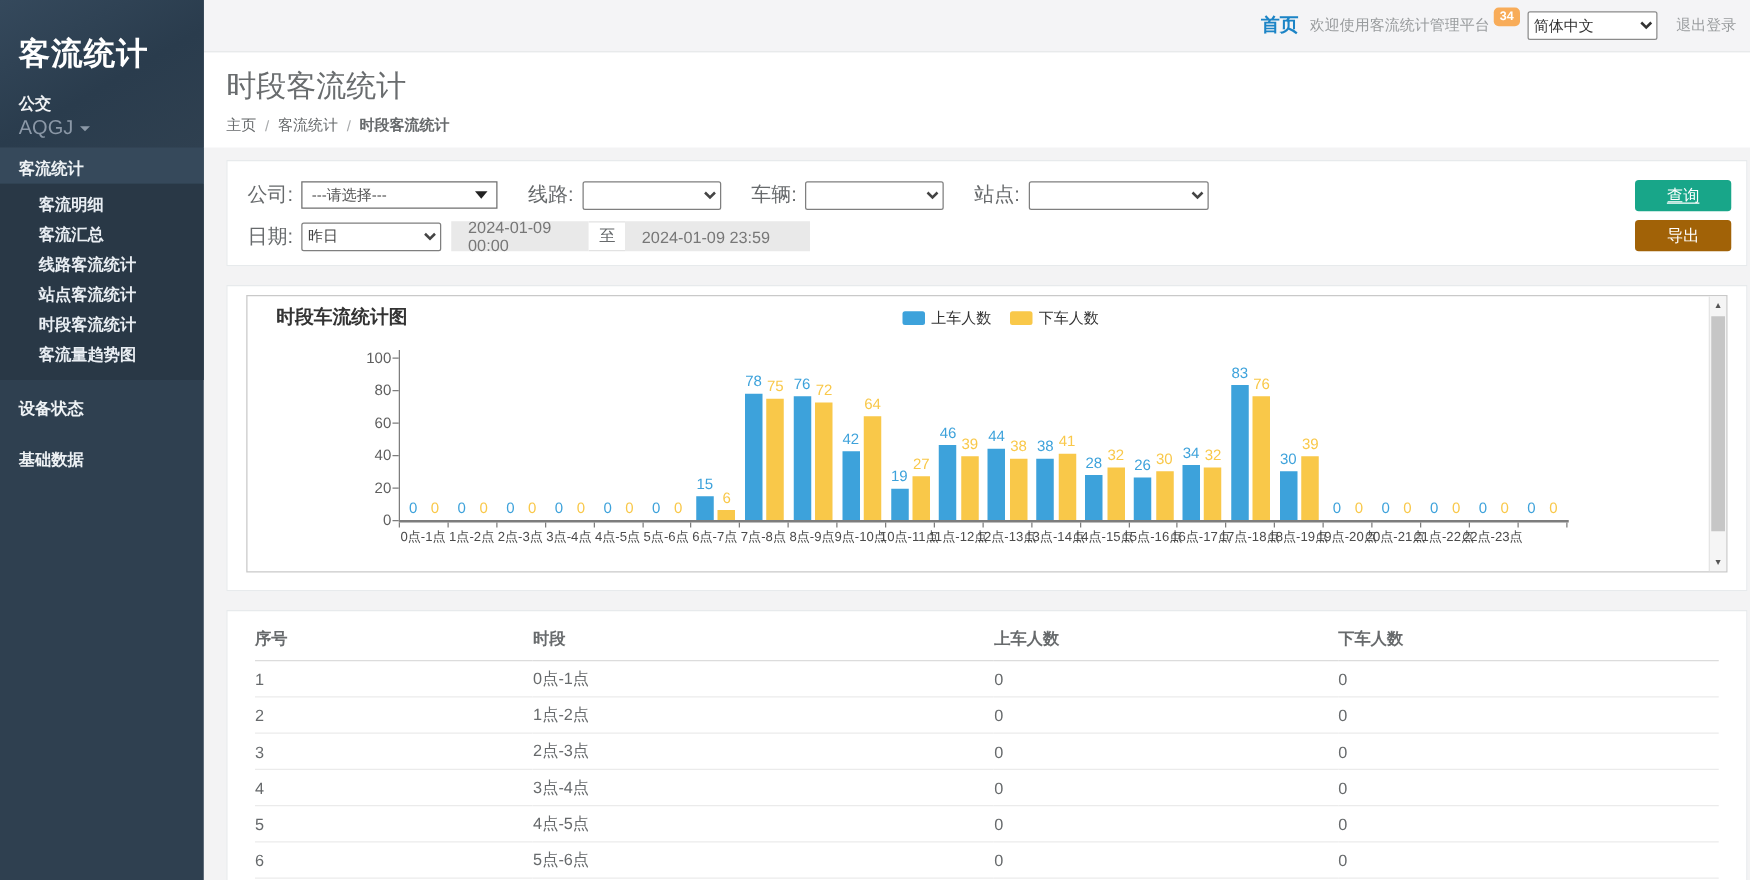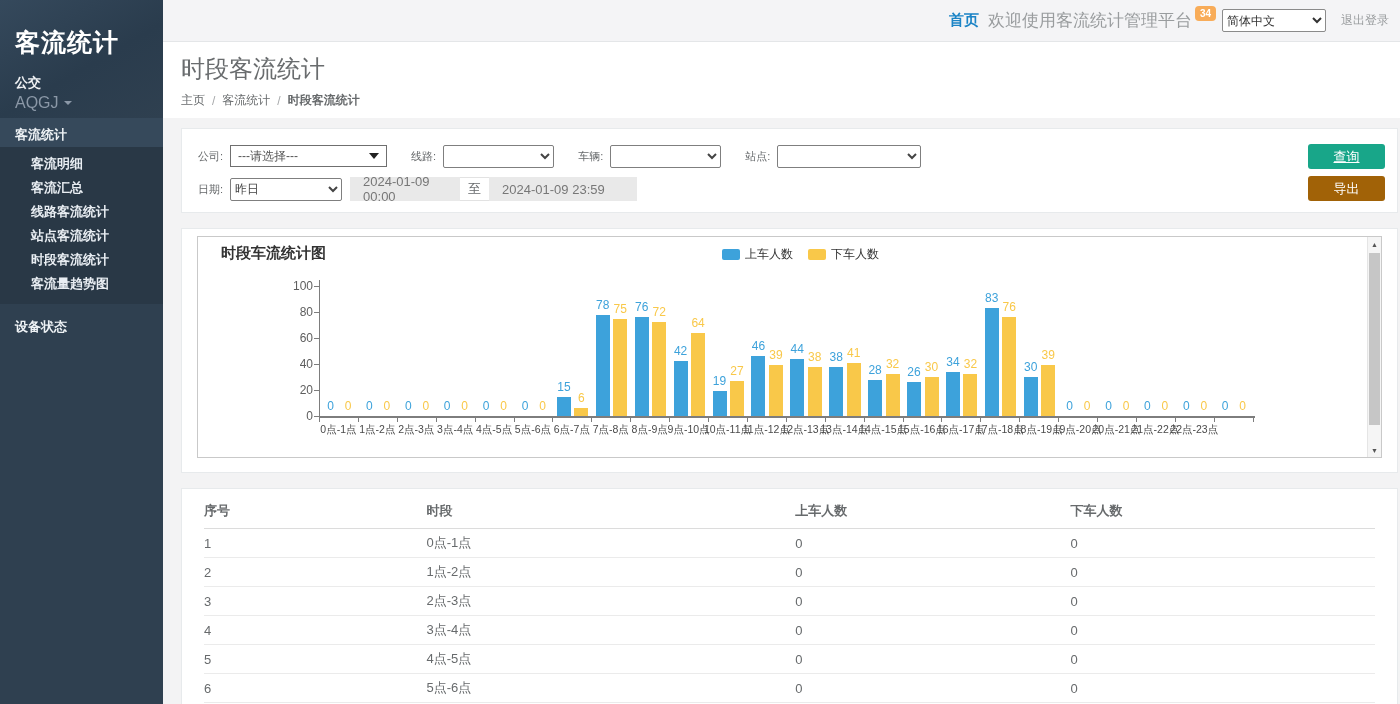--- a/index.html
+++ b/index.html
@@ -22,21 +22,21 @@
   .sub-item { padding: 5px 0 5px 31px; font-size: 13px; font-weight: 600; color: #e9eef3;
     line-height: 14px; cursor: pointer; }
   .nav-item { padding: 9px 15px; font-size: 13px; font-weight: 600; color: #eef2f5;
     margin-top: 5px; cursor: pointer; }
 
   
   .main { position: absolute; left: 163px; top: 0; right: 0; bottom: 0; }
   .topbar { height: 42px; background: #f4f4f6; border-bottom: 1px solid #e4e6e8;
     display: flex; align-items: center; justify-content: flex-end; padding-right: 8px; }
   .home-link { color: #1c84c6; font-weight: bold; font-size: 15px; margin-right: 9px; cursor: pointer; }
-  .welcome { color: #999c9e; font-size: 17px; text-align: center; }
+  .welcome { color: #999c9e; font-size: 12px; text-align: center; }
   .badge { background: #f8ac59; color: #fff; font-size: 10px; font-weight: bold;
     padding: 2px 5px; border-radius: 4px; align-self: flex-start; margin: 6px 6px 0 3px; }
   .lang-select { width: 104px; height: 23px; font-size: 12px; color: #333;
     border: 1px solid #8b8b8b; background: #fff; border-radius: 2px;
     font-family: "Liberation Sans", sans-serif; }
   .logout { color: #999c9e; font-size: 12px; margin-left: 15px; margin-right: 3px; cursor: pointer; }
 
   
   .page-heading { height: 76px; background: #fff; padding: 11px 0 0 18px; }
   .page-title { font-size: 24px; font-weight: 400; color: #696c6e; }
@@ -45,21 +45,21 @@
   .crumb.active { font-weight: bold; cursor: default; }
   .crumb-sep { color: #a7a9ab; margin: 0 7px; }
 
   
   .content { padding: 10px 2px 0 18px; }
   .panel { background: #fff; border: 1px solid #e7eaec; }
 
   .filter-panel { position: relative; height: 85px; padding: 15px 16px; }
   .f-row { display: flex; align-items: center; height: 24px; }
   .f-row + .f-row { margin-top: 9px; }
-  .f-label { font-size: 11px; color: #676a6c; margin-right: 7px; }
+  .f-label { font-size: 16px; color: #676a6c; margin-right: 7px; }
   .combo { width: 157px; height: 22px; border: 1px solid #6f6f6f; background: #fff;
     display: flex; align-items: center; justify-content: space-between; padding: 0 7px;
     font-size: 12px; color: #555; margin-right: 24px; cursor: pointer; }
   .tri-down { width: 0; height: 0; border-left: 5px solid transparent;
     border-right: 5px solid transparent; border-top: 6px solid #222; }
   select.plain { width: 111px; height: 23px; font-size: 12px; color: #444;
     border: 1px solid #7f7f7f; background: #fff; border-radius: 2px; margin-right: 24px;
     font-family: "Liberation Sans", sans-serif; }
   select.station { width: 144px; }
   select.preset { width: 112px; margin-right: 8px; }
@@ -119,20 +119,21 @@
     <div class="nav-parent">客流统计</div>
     <div class="submenu">
       <div class="sub-item">客流明细</div>
       <div class="sub-item">客流汇总</div>
       <div class="sub-item">线路客流统计</div>
       <div class="sub-item">站点客流统计</div>
       <div class="sub-item">时段客流统计</div>
       <div class="sub-item">客流量趋势图</div>
     </div>
     <div class="nav-item">设备状态</div>
+    <div class="nav-item">基础数据</div>
   </nav>
 </div>
 
 <div class="main">
 
   <div class="topbar">
     <span class="home-link">首页</span>
     <span class="welcome">欢迎使用客流统计管理平台</span>
     <span class="badge" style="background: rgb(248, 172, 89);">34</span>
     <select class="lang-select">

